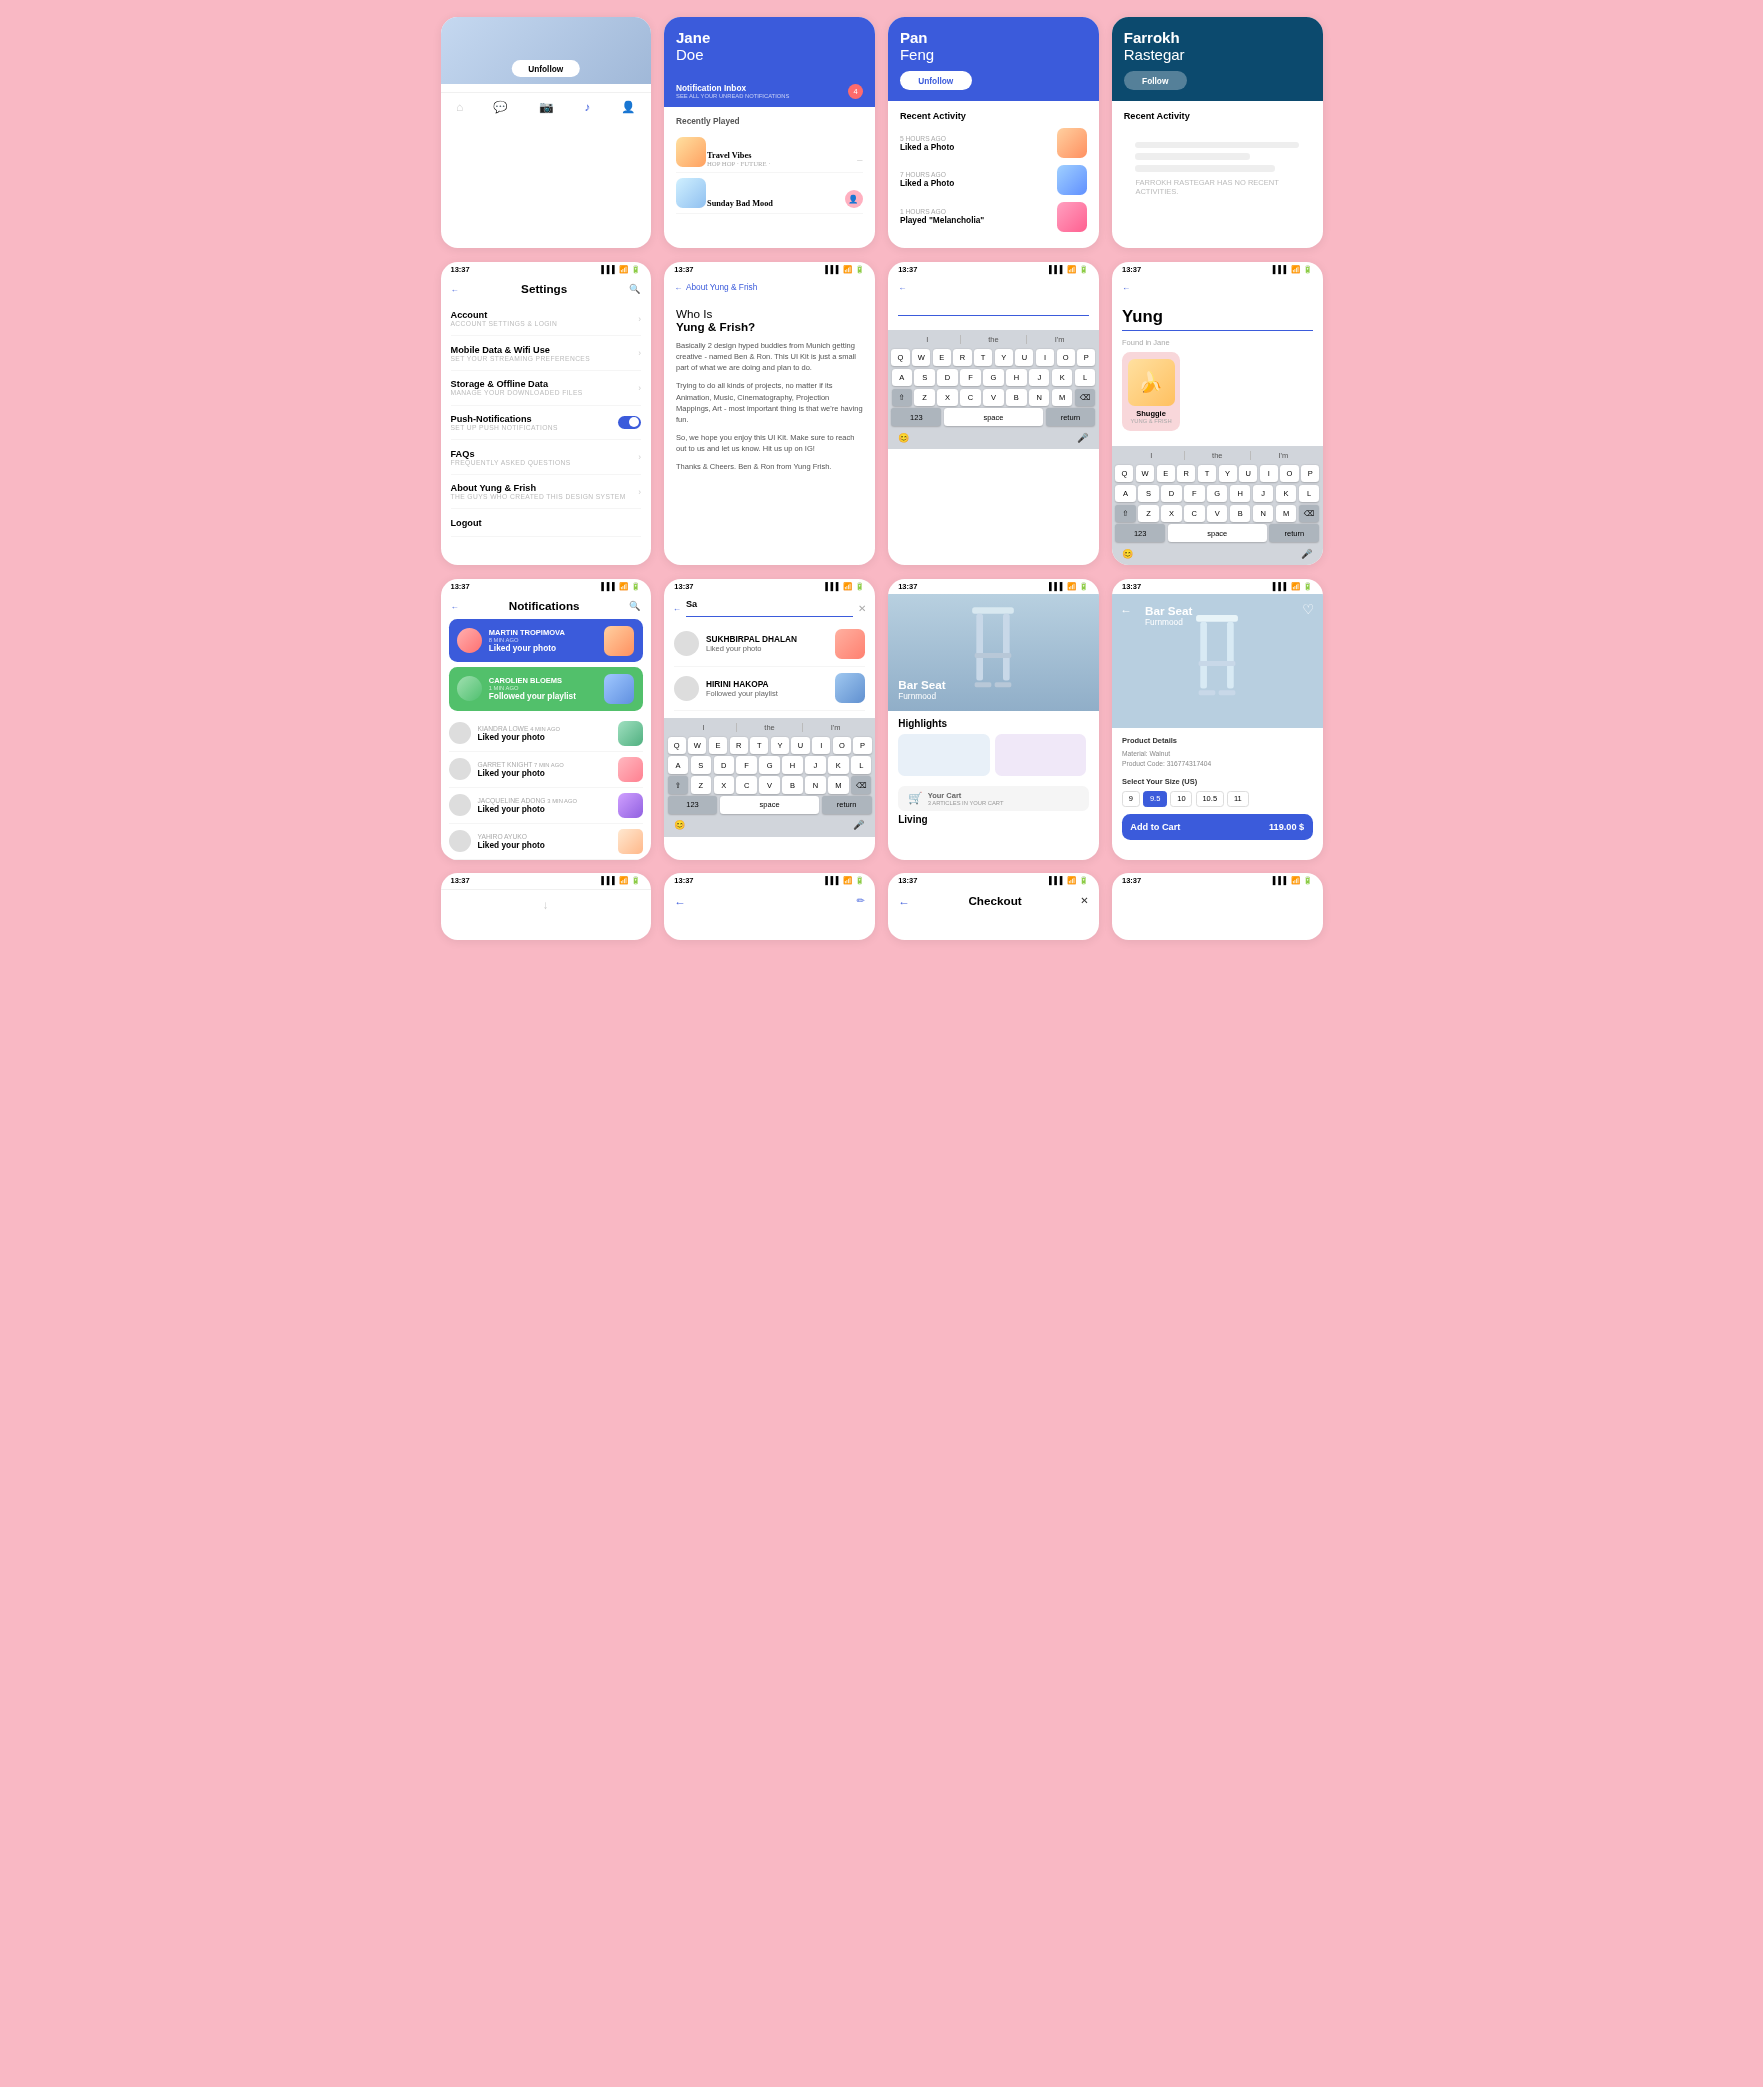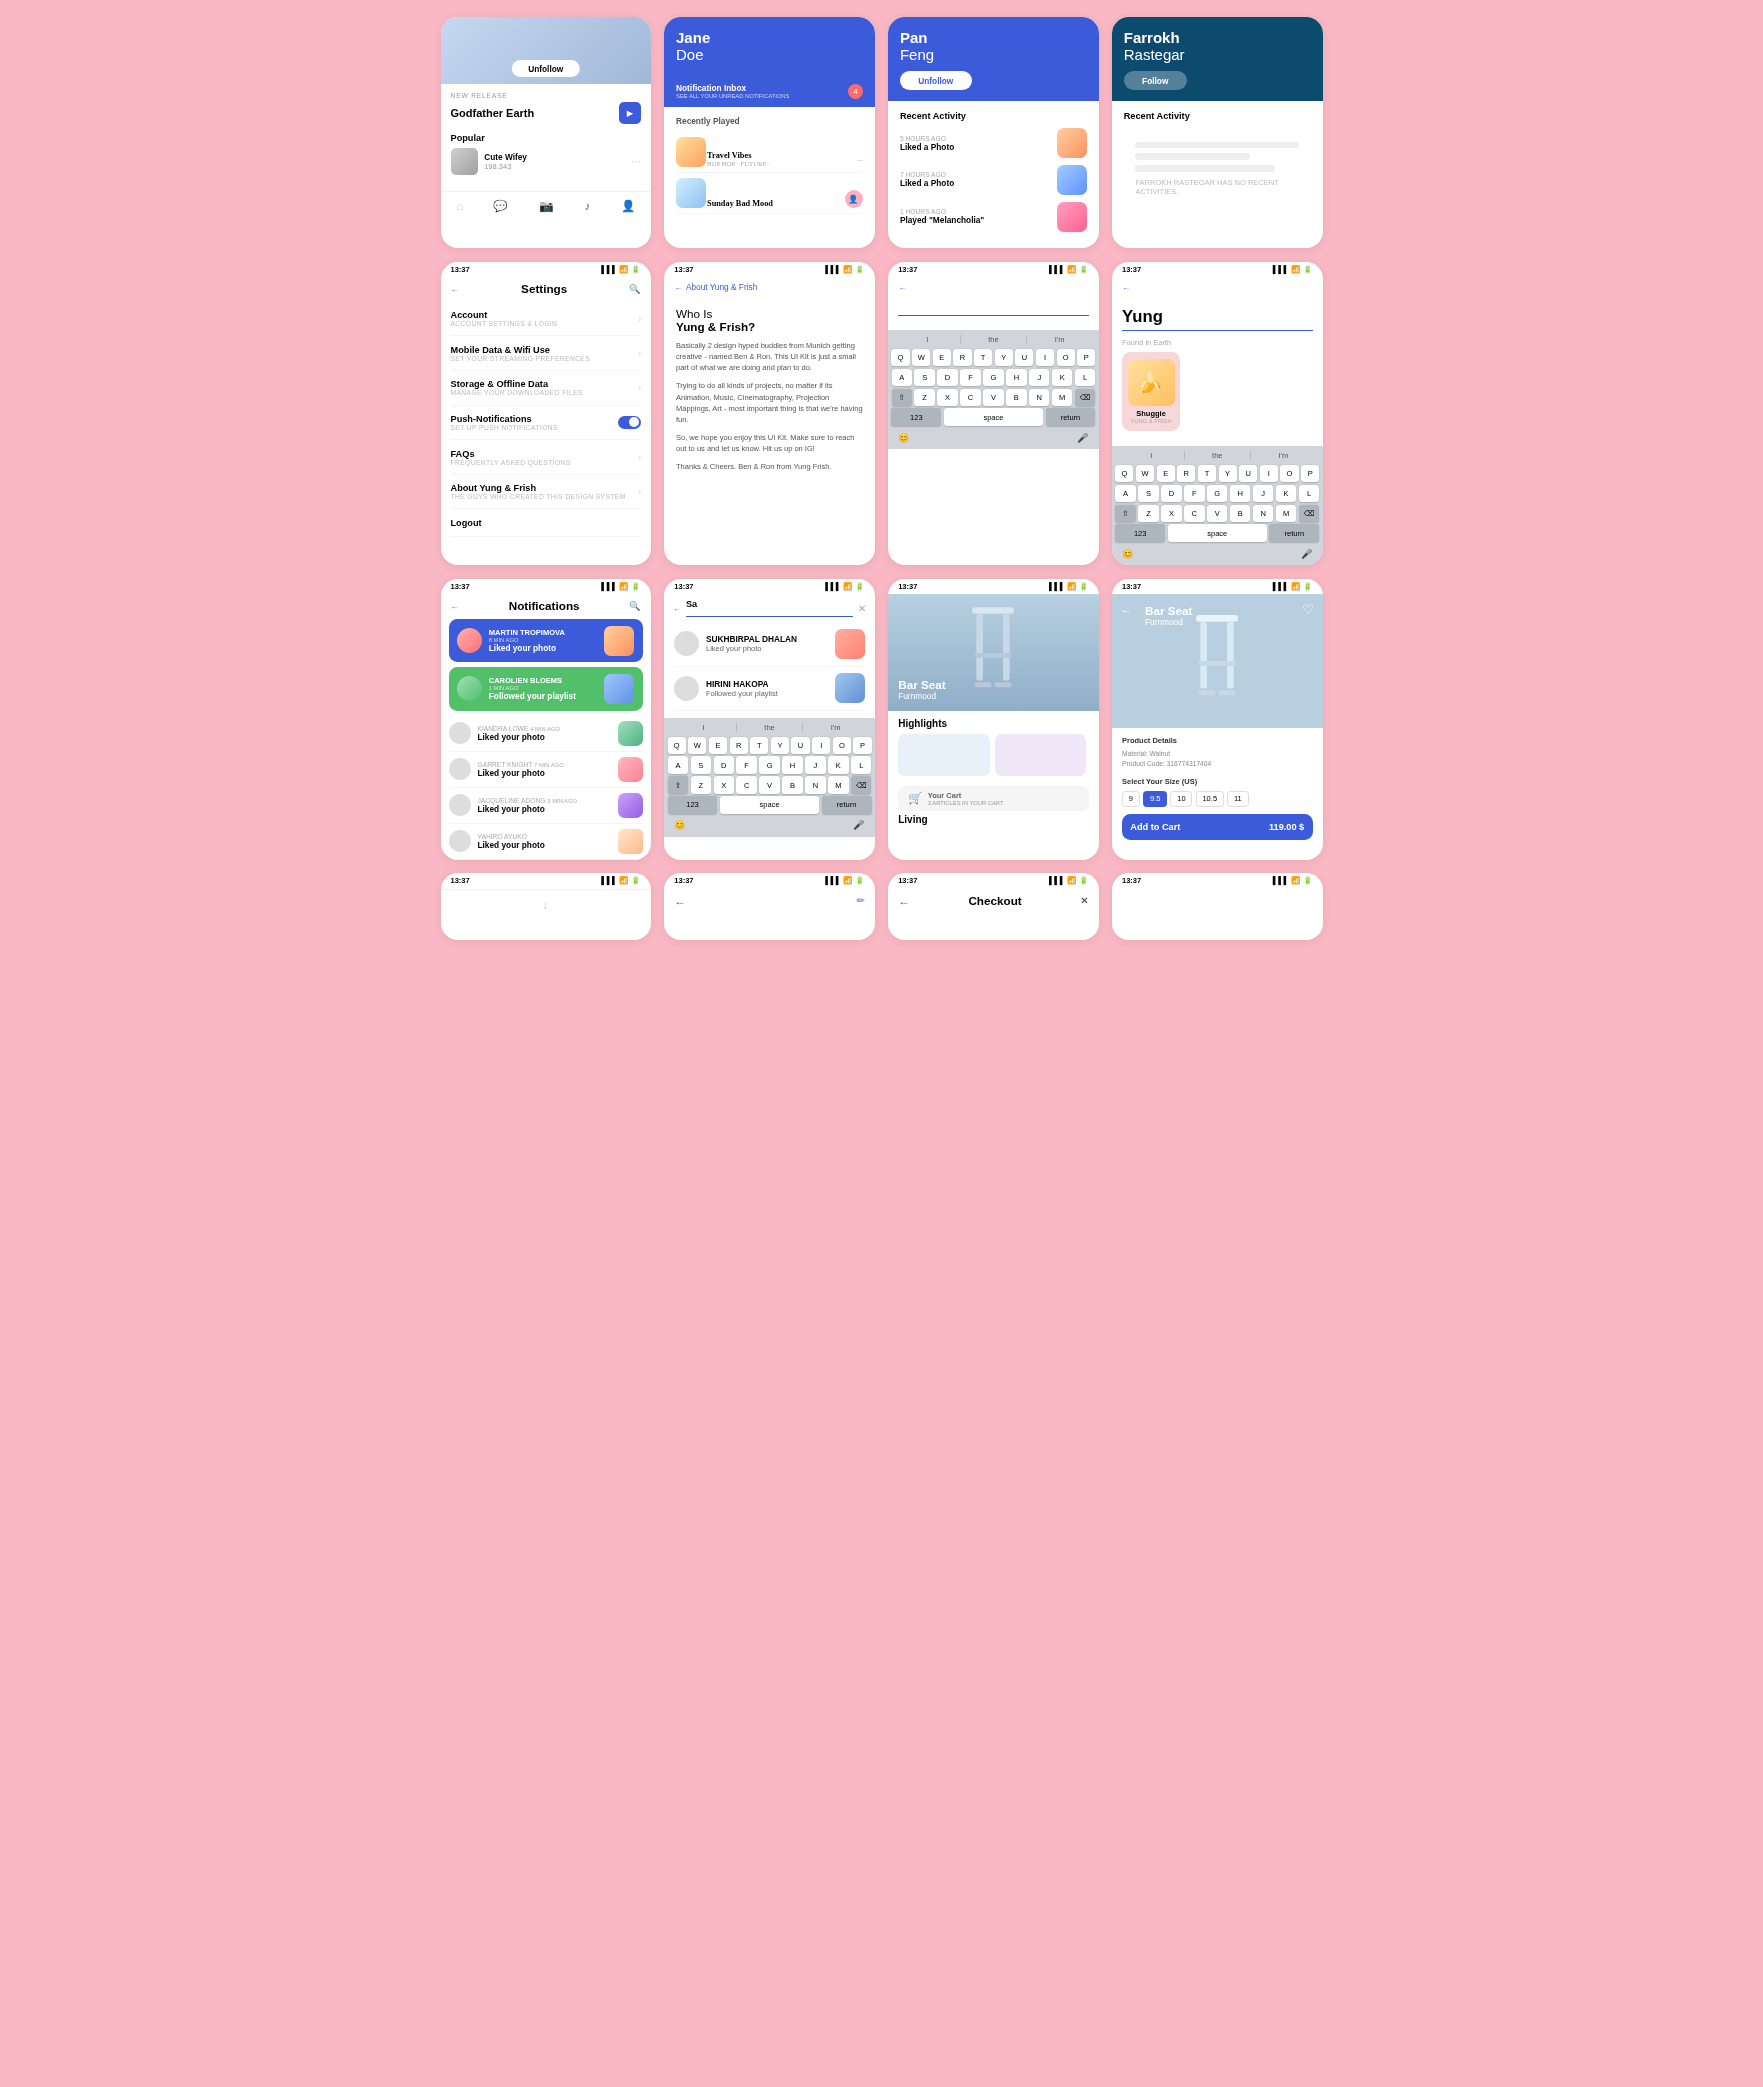--- a/index.html
+++ b/index.html
@@ -433,38 +433,20 @@
 </head>
 <body>
 
 <div class="grid">
 
   <div class="phone-card">
     <div class="music-profile-header">
       <div class="music-header-bg"></div>
       <button class="unfollow-btn">Unfollow</button>
     </div>
-    <div class="music-body">
-      <div class="new-release-label">NEW RELEASE</div>
-      <div class="new-release-row">
-        <div class="new-release-title">Godfather Earth</div>
-        <div class="play-btn-blue">
-          <span>▶</span>
-        </div>
-      </div>
-      <div class="popular-label">Popular</div>
-      <div class="popular-row">
-        <div class="popular-thumb"></div>
-        <div class="popular-info">
-          <div class="popular-name">Cute Wifey</div>
-          <div class="popular-count">198.343</div>
-        </div>
-        <span style="color:#ccc;font-size:10px;">···</span>
-      </div>
-    </div>
     <div class="bottom-nav">
       <span class="nav-icon">⌂</span>
       <span class="nav-icon">💬</span>
       <span class="nav-icon">📷</span>
       <span class="nav-icon active">♪</span>
       <span class="nav-icon">👤</span>
     </div>
   </div>
 
   <div class="phone-card">
@@ -729,21 +711,21 @@
         <span>🔋</span>
       </div>
     </div>
     <div class="page-header">
       <div class="back-arrow">
         <span>←</span>
       </div>
     </div>
     <div class="yung-result">
       <div class="yung-search-title">Yung</div>
-      <div class="found-in">Found in Earth</div>
+      <div class="found-in">Found in Jane</div>
       <div class="yung-album">
         <div class="yung-album-art">🍌</div>
         <div class="yung-album-name">Shuggie</div>
         <div class="yung-album-sub">YUNG &amp; FRISH</div>
       </div>
     </div>
     <div class="keyboard">
       <div class="keyboard-suggest">
         <span>I</span>
         <span>the</span>

